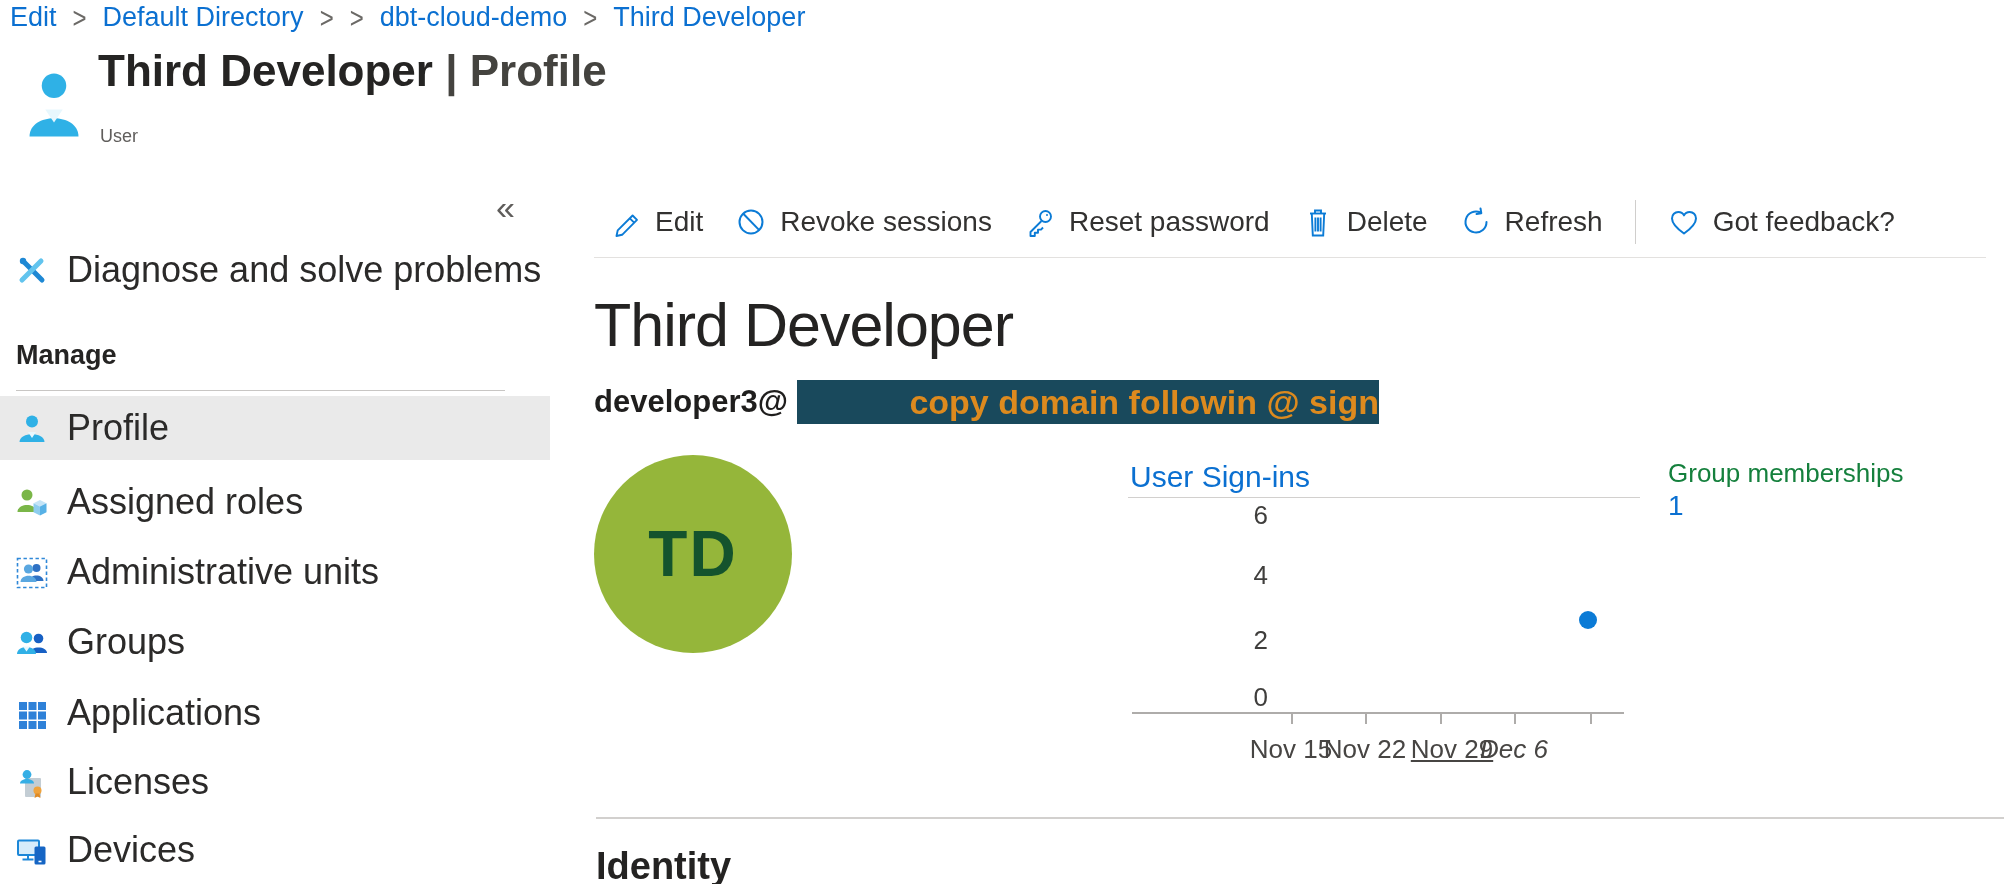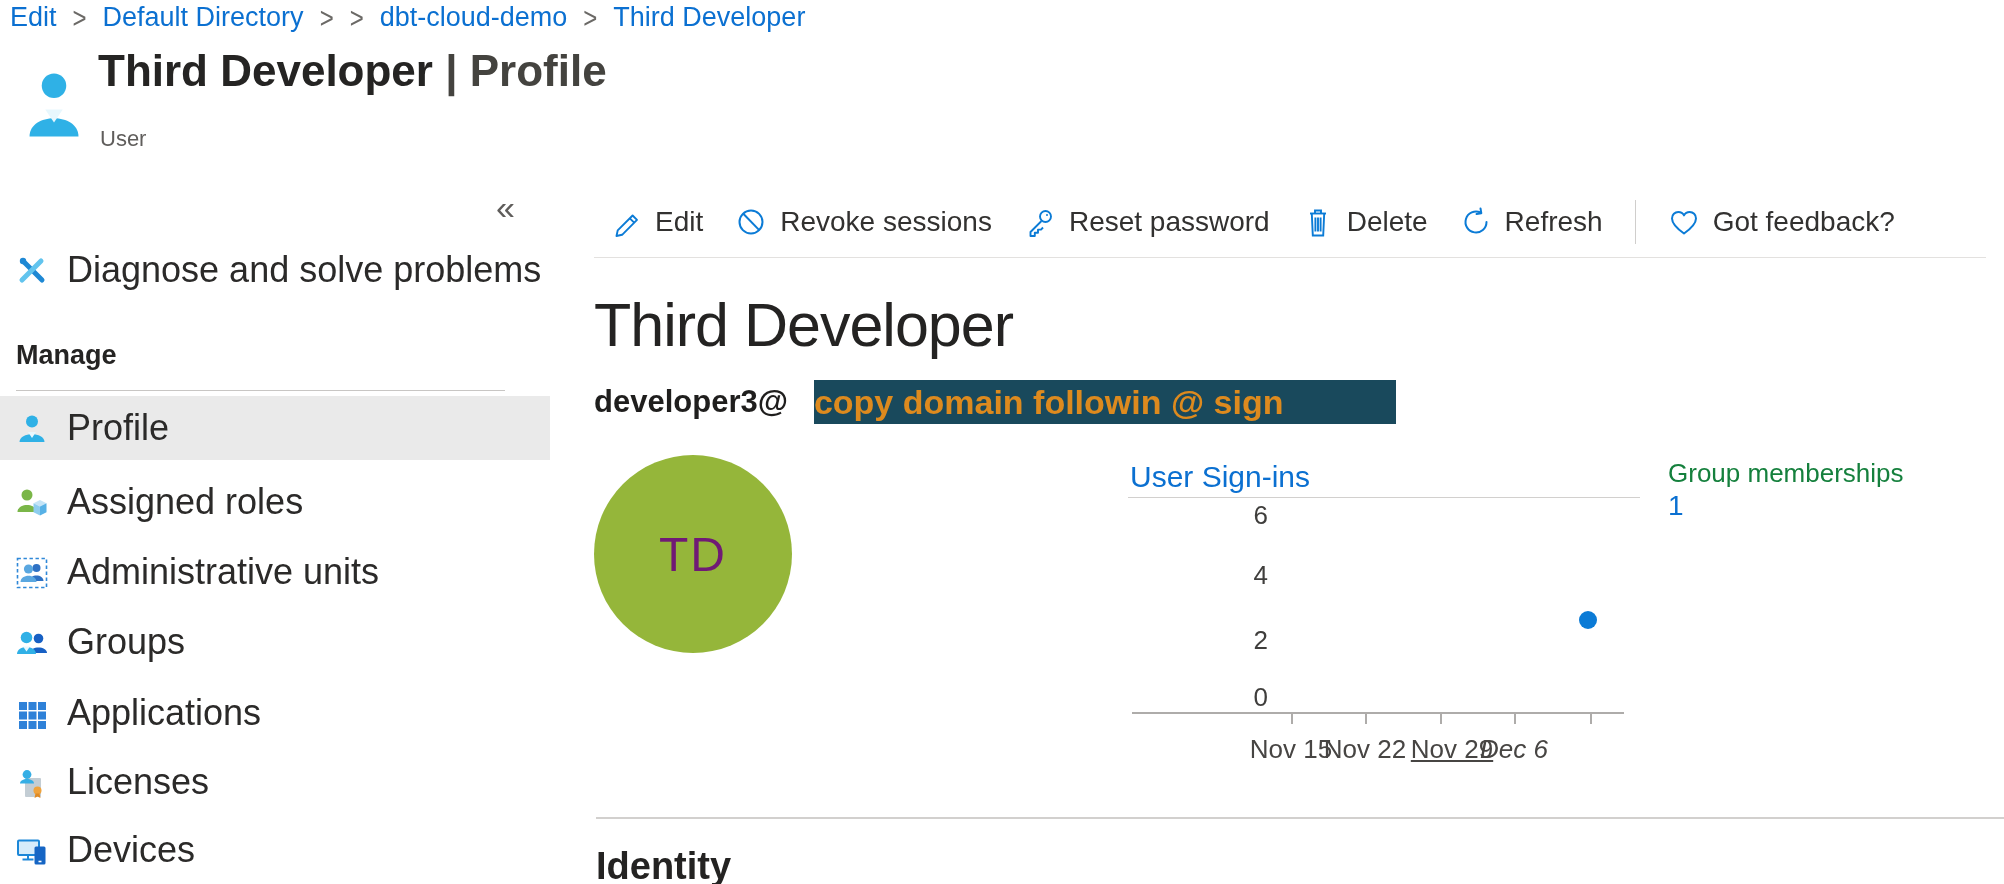--- a/index.html
+++ b/index.html
@@ -10,21 +10,21 @@
   
   .breadcrumb { left:10px; top:2px; display:flex; align-items:center; gap:16px;
                 font-size:27px; white-space:nowrap; }
   .crumb { color:#0b70d1; text-decoration:none; cursor:pointer; }
   .crumb-sep { color:#6b6966; font-size:24px; transform:scaleY(1.25); }
 
   
   .hdr-title { left:98px; top:46px; font-size:44px; white-space:nowrap; }
   .hdr-name { font-weight:bold; color:#252423; }
   .hdr-suffix { color:#44433f; }
-  .hdr-sub { left:100px; top:126px; font-size:22px; color:#605e5c; }
+  .hdr-sub { left:100px; top:126px; font-size:18px; color:#605e5c; }
 
   
   .collapse { left:496px; top:188px; font-size:34px; color:#5f5d5b; cursor:pointer; }
   .side-row { left:0; width:550px; height:64px; display:flex; align-items:center;
               font-size:36px; color:#2b2a29; cursor:pointer; }
   .side-row .sicon { position:absolute; left:16px; width:32px; height:32px; display:block; }
   .side-row .slabel { position:absolute; left:67px; white-space:nowrap; }
   .side-row.selected { background:#eaeaea; }
   .side-section { left:16px; top:340px; font-size:27px; font-weight:bold; color:#252423; }
   .side-divider { left:16px; top:390px; width:489px; height:1px; background:#c8c6c4; }
@@ -34,27 +34,27 @@
   .tb { display:flex; align-items:center; gap:13px; background:none; border:none;
         font-family:inherit; font-size:28px; color:#323130; cursor:pointer; white-space:nowrap; }
   .tb svg { display:block; }
   .tb-divider { width:1px; height:44px; background:#d0cecc; }
   .toolbar-rule { left:594px; top:257px; width:1392px; height:1px; background:#e3e1df; }
 
   
   .main-h1 { left:594px; top:290px; font-size:61px; font-weight:400; letter-spacing:-1px; color:#242322; white-space:nowrap; }
   .upn-row { left:594px; top:380px; display:flex; align-items:center; }
   .upn-prefix { font-size:31px; font-weight:bold; color:#1f1e1d; }
-  .redaction { margin-left:26px; width:582px; height:44px; background:#19495c;
-               display:flex; align-items:center; justify-content:flex-start; }
+  .redaction { margin-left:9px; width:582px; height:44px; background:#19495c;
+               display:flex; align-items:center; justify-content:flex-end; }
   .redaction span { font-size:34px; font-weight:bold; color:#dd8a1e; white-space:nowrap; }
 
   .avatar { left:594px; top:455px; width:198px; height:198px; border-radius:50%;
             background:#95b63a; display:flex; align-items:center; justify-content:center; }
-  .avatar span { font-size:48px; font-weight:400; color:#701a75; letter-spacing:2px; }
+  .avatar span { font-size:64px; font-weight:700; color:#14532d; letter-spacing:2px; }
 
   
   .chart { left:1128px; top:460px; width:512px; height:310px; }
   .chart * { position:absolute; }
   .chart-title { left:2px; top:0; font-size:30px; color:#0b70d1; cursor:pointer; white-space:nowrap; }
   .chart-title-rule { left:0; top:37px; width:512px; height:1px; background:#d2d0ce; }
   .ylab { left:80px; width:60px; text-align:right; font-size:26px; color:#3f3e3c; }
   .xaxis { left:4px; top:252px; width:492px; height:2px; background:#aeacaa; }
   .tick { top:252px; width:2px; height:12px; background:#aeacaa; }
   .xlab { top:274px; width:120px; text-align:center; font-size:26px; color:#474543; white-space:nowrap; }

